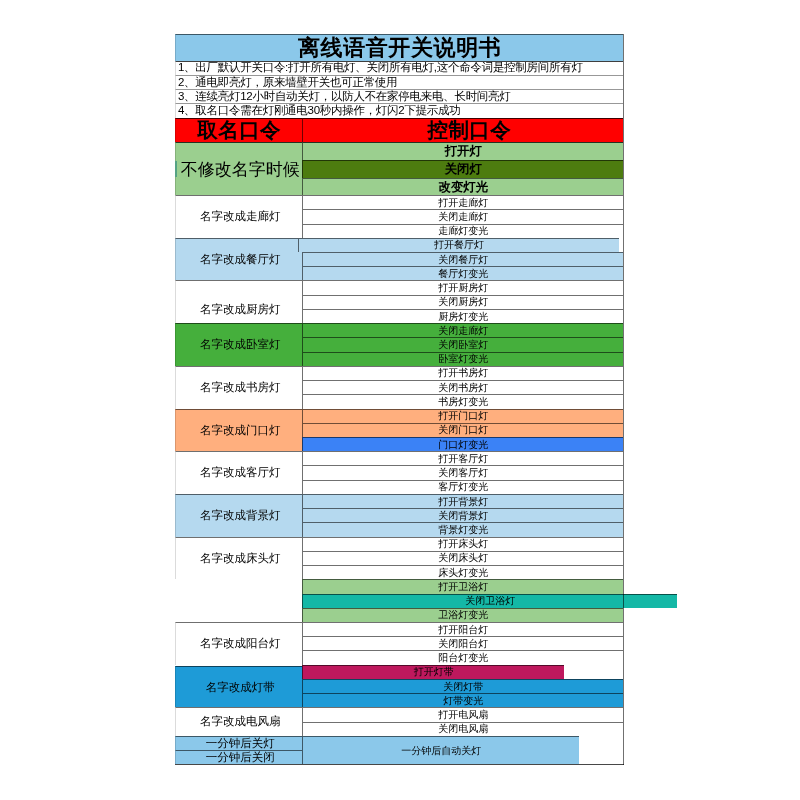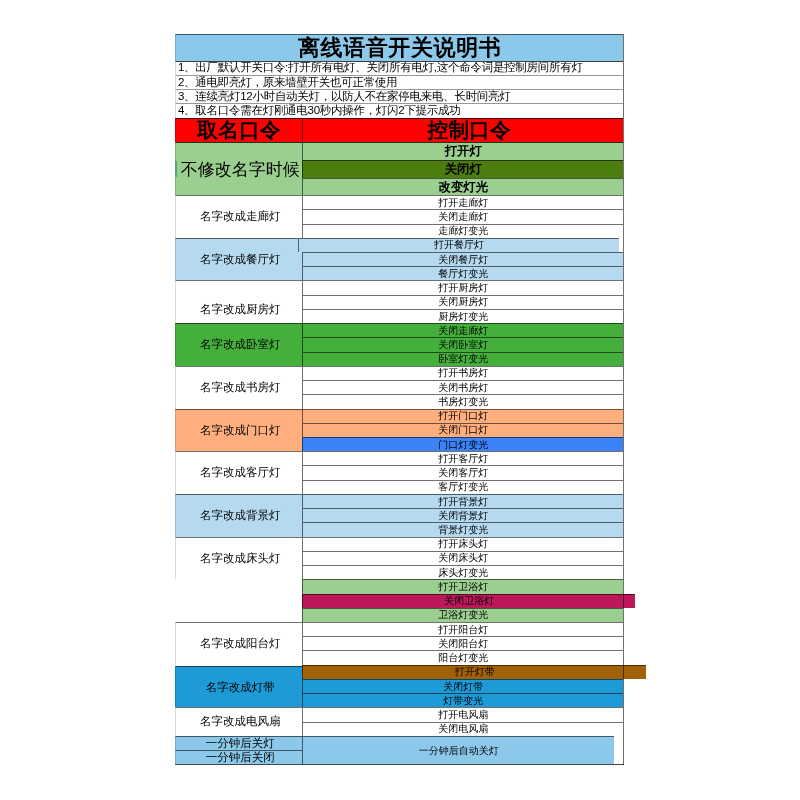--- a/index.html
+++ b/index.html
@@ -168,42 +168,42 @@
     </div>
   <div class="cell cmd" style="left:302.3px;top:550.86px;width:321px;height:14.23px;background:#FFFFFF">
       <span>关闭床头灯</span>
     </div>
   <div class="cell cmd" style="left:302.3px;top:565.09px;width:321px;height:14.23px;background:#FFFFFF">
       <span>床头灯变光</span>
     </div>
   <div class="cell cmd" style="left:302.3px;top:579.32px;width:321px;height:14.23px;background:#9BCF8F">
       <span>打开卫浴灯</span>
     </div>
-  <div class="cell cmd" style="left:302.3px;top:593.55px;width:333px;height:14.23px;background:#be185d">
+  <div class="cell cmd" style="left:302.3px;top:593.55px;width:375px;height:14.23px;background:#14b8a6">
       <span>关闭卫浴灯</span>
     </div>
   <div class="cell cmd" style="left:302.3px;top:607.78px;width:321px;height:14.23px;background:#9BCF8F">
       <span>卫浴灯变光</span>
     </div>
   <div class="cell lbl firstcol" style="left:175px;top:622.01px;width:127.3px;height:42.69px;background:#FFFFFF">
       <span>名字改成阳台灯</span>
     </div>
   <div class="cell cmd" style="left:302.3px;top:622.01px;width:321px;height:14.23px;background:#FFFFFF">
       <span>打开阳台灯</span>
     </div>
   <div class="cell cmd" style="left:302.3px;top:636.24px;width:321px;height:14.23px;background:#FFFFFF">
       <span>关闭阳台灯</span>
     </div>
   <div class="cell cmd" style="left:302.3px;top:650.47px;width:321px;height:14.23px;background:#FFFFFF">
       <span>阳台灯变光</span>
     </div>
   <div class="cell lbl firstcol" style="left:175px;top:666px;width:127.3px;height:42.69px;background:#1E9BD7">
       <span>名字改成灯带</span>
     </div>
-  <div class="cell cmd" style="left:302.3px;top:664.7px;width:344px;height:14.23px;background:#a16207">
+  <div class="cell cmd" style="left:302.3px;top:664.7px;width:262px;height:14.23px;background:#be185d">
       <span>打开灯带</span>
     </div>
   <div class="cell cmd" style="left:302.3px;top:678.93px;width:321px;height:14.23px;background:#1E9BD7">
       <span>关闭灯带</span>
     </div>
   <div class="cell cmd" style="left:302.3px;top:693.16px;width:321px;height:14.23px;background:#1E9BD7">
       <span>灯带变光</span>
     </div>
   <div class="cell lbl firstcol" style="left:175px;top:707.39px;width:127.3px;height:28.46px;background:#FFFFFF">
       <span>名字改成电风扇</span>
@@ -213,19 +213,19 @@
     </div>
   <div class="cell cmd" style="left:302.3px;top:721.62px;width:321px;height:14.23px;background:#FFFFFF">
       <span>关闭电风扇</span>
     </div>
   <div class="cell lbl firstcol" style="left:175px;top:735.85px;width:127.3px;height:14.23px;background:#8BC8EA">
       <span>一分钟后关灯</span>
     </div>
   <div class="cell lbl firstcol" style="left:175px;top:750.08px;width:127.3px;height:14.23px;background:#8BC8EA">
       <span>一分钟后关闭</span>
     </div>
-  <div class="cell cmd" style="left:302.3px;top:735.85px;width:312px;height:28.46px;background:#8BC8EA">
+  <div class="cell cmd" style="left:302.3px;top:735.85px;width:277px;height:28.46px;background:#8BC8EA">
       <span>一分钟后自动关灯</span>
     </div>
   <div id="edge-r" style="left:623.3px;top:34px;height:731.31px"></div>
   <div id="clip-mark"></div>
   <div id="edge-b" style="left:175px;top:764.31px;width:449.3px"></div>
 </div>
 
 </body></html>

